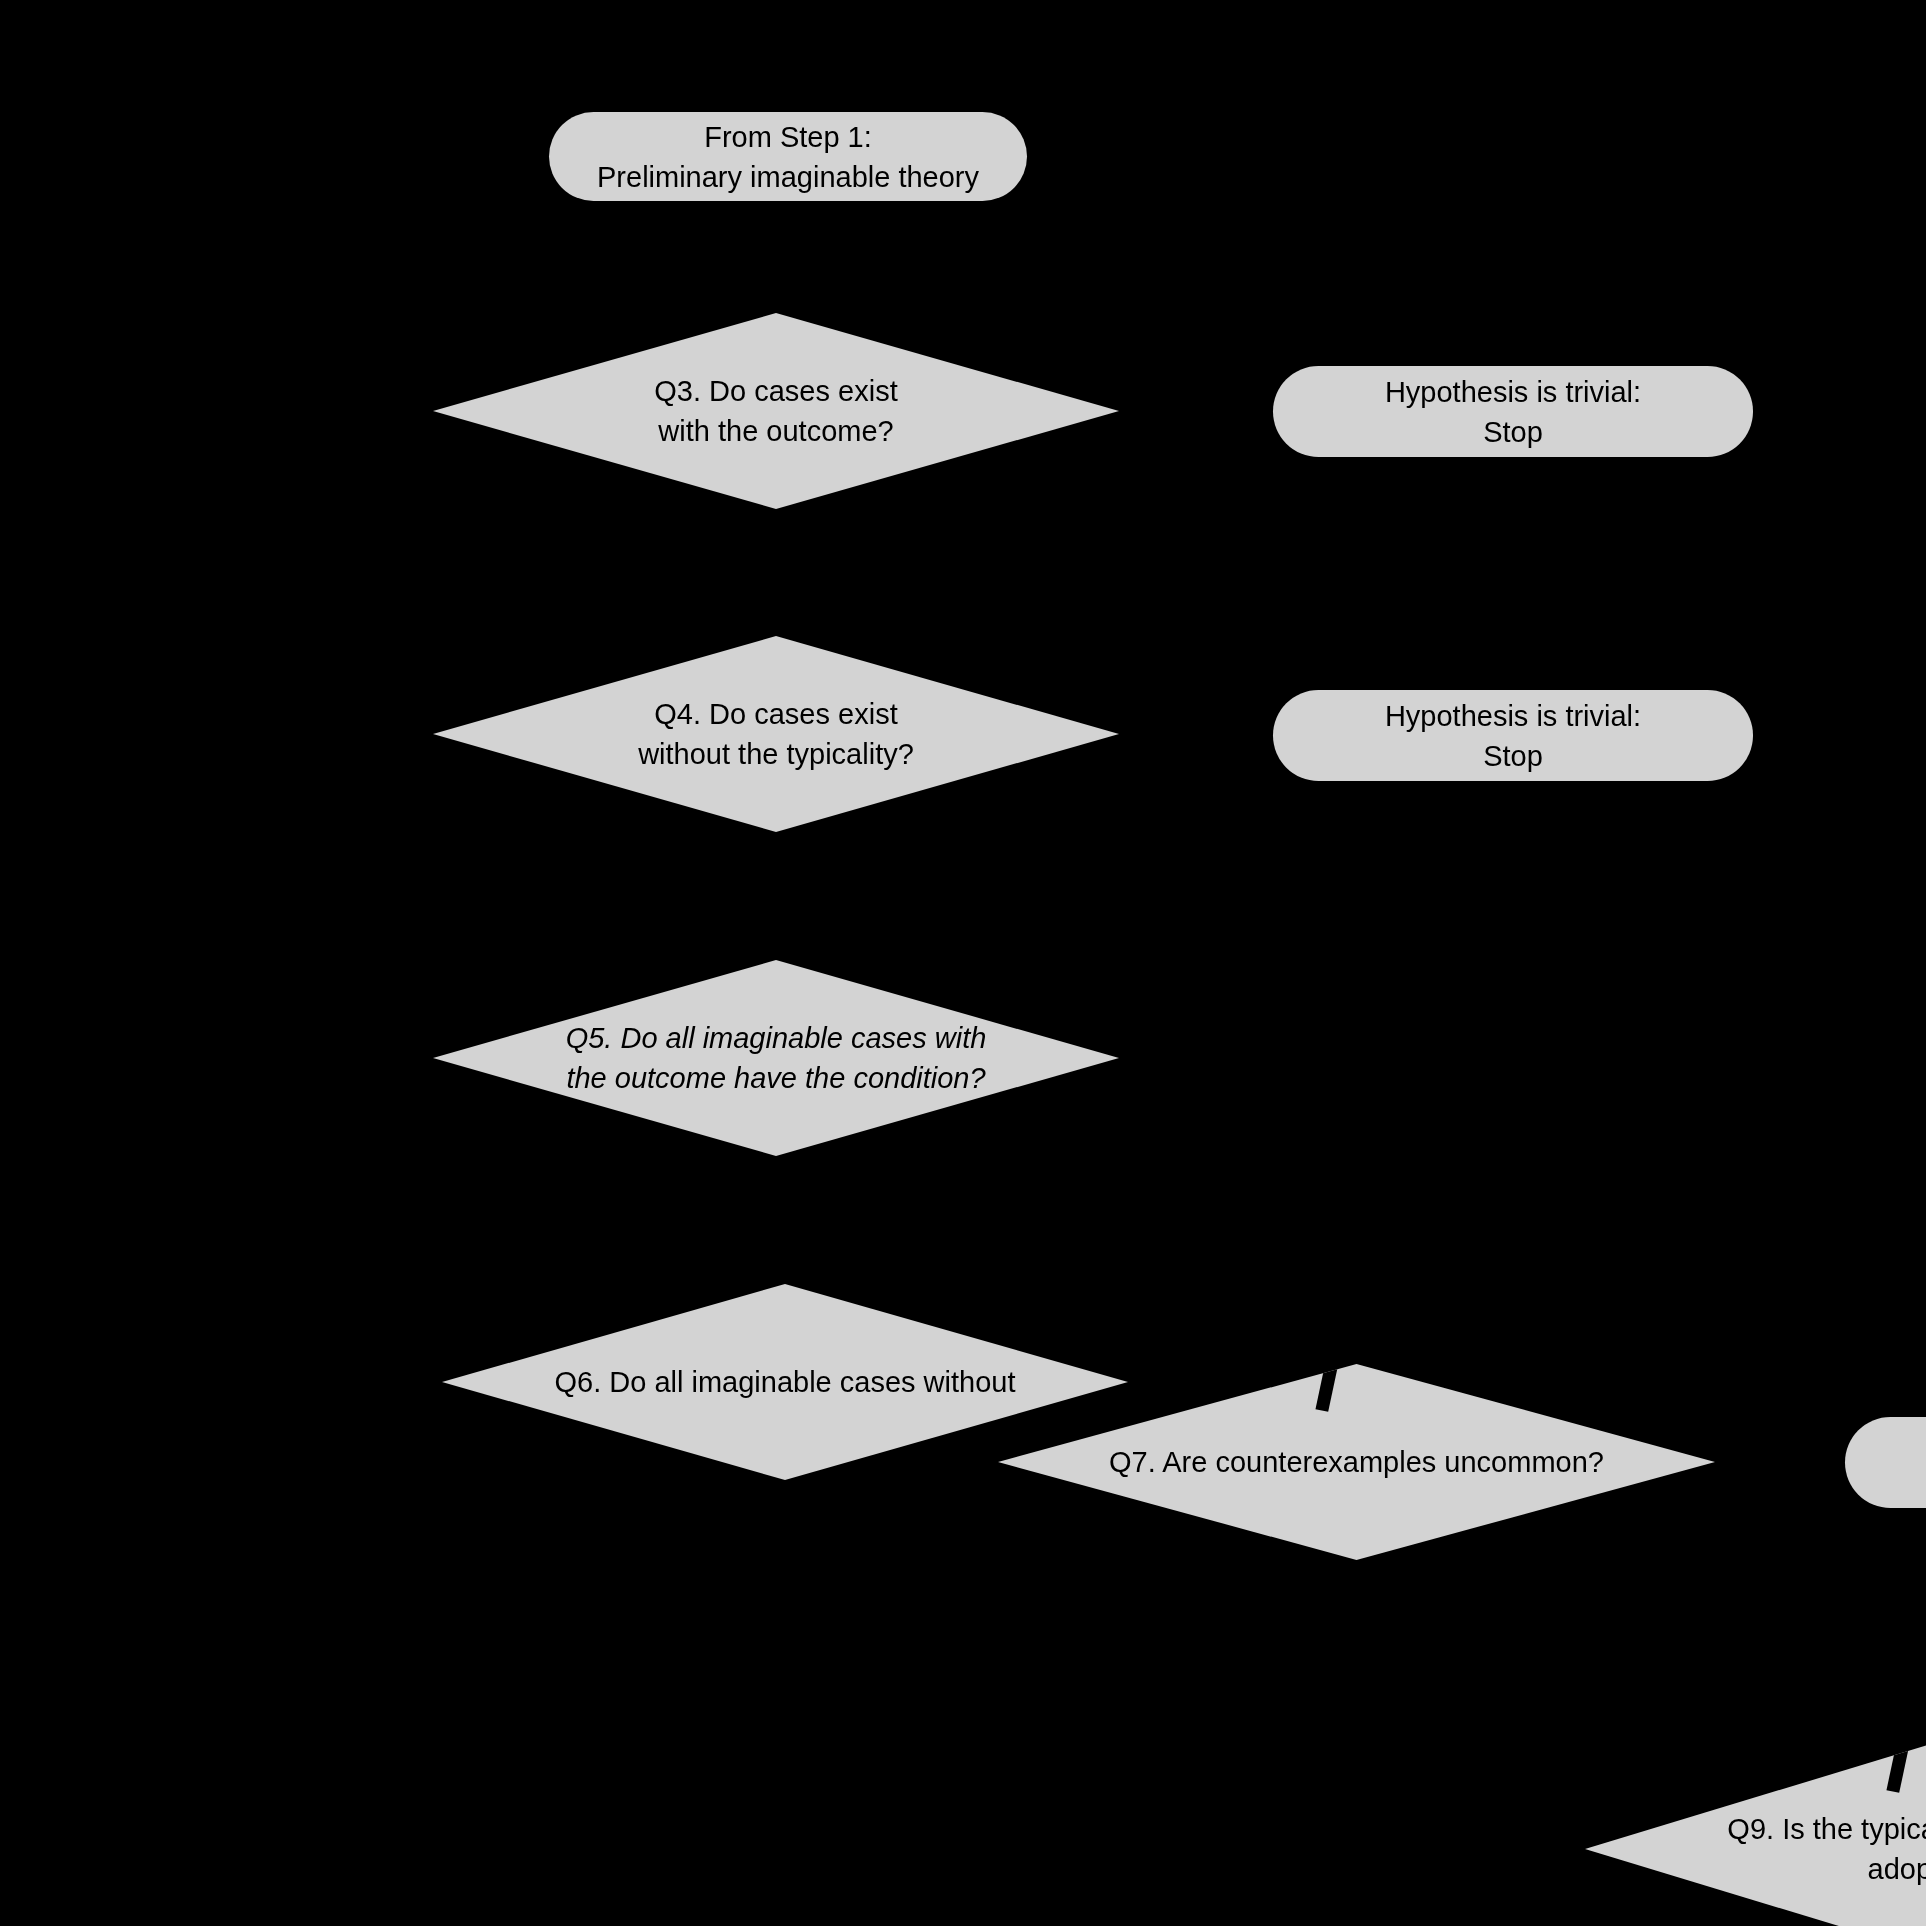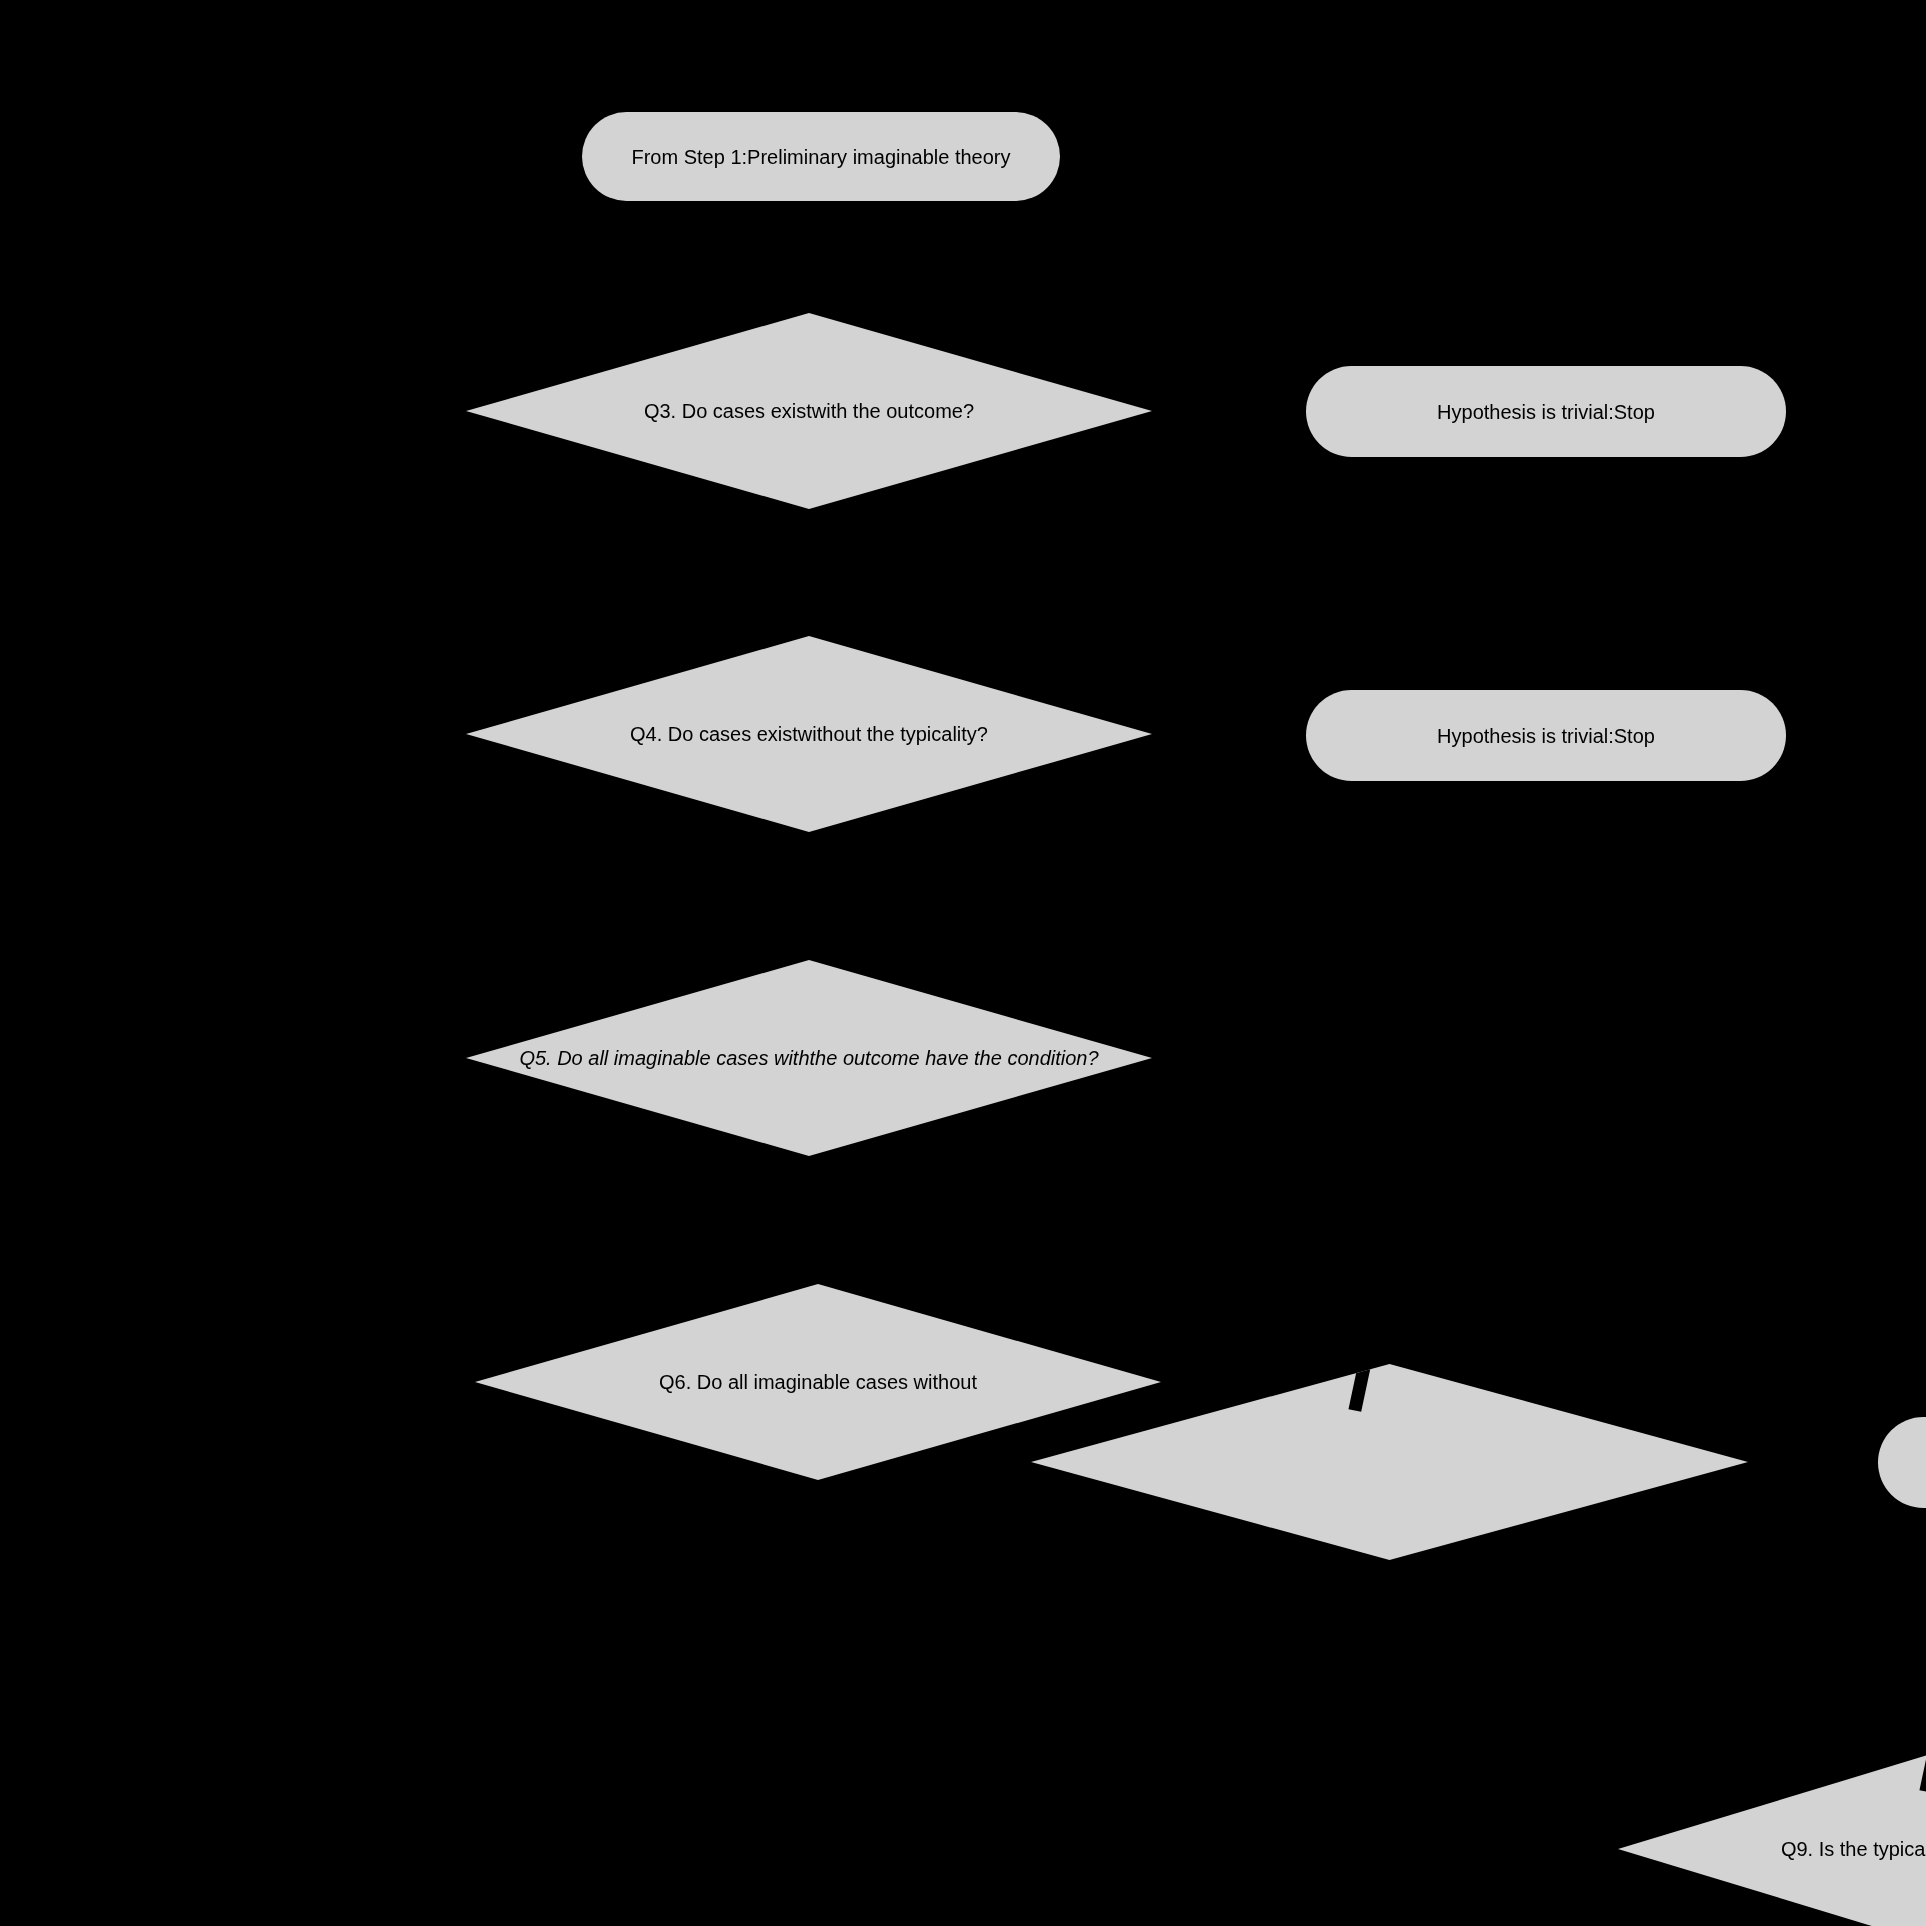--- a/index.html
+++ b/index.html
@@ -11,29 +11,28 @@
     position: relative;
     width: 2774px;
     height: 2311px;
     background: var(--bg, #000000);
     overflow: hidden;
     font-family: "Liberation Sans", sans-serif;
   }
   .node {
     position: absolute;
     display: flex;
-    flex-direction: row;
+    flex-direction: column;
     align-items: center;
     justify-content: center;
     text-align: center;
     background: var(--node-fill, #d3d3d3);
     color: var(--node-text, #000000);
-    font-size: 20px;
+    font-size: 29px;
     line-height: 40px;
-    margin-left: 33px;
   }
   .rounded {
     border-radius: 48px;
   }
   .diamond {
     clip-path: polygon(50% 0%, 100% 50%, 50% 100%, 0% 50%);
   }
   .ln {
     white-space: nowrap;
   }
@@ -82,20 +81,21 @@
     <span class="ln">Q5. Do all imaginable cases with</span>
     <span class="ln">the outcome have the condition?</span>
   </div>
 
   <div class="node diamond" style="left:442px; top:1284px; width:686px; height:196px;">
     <span class="ln">Q6. Do all imaginable cases without</span>
   </div>
 
   <div class="node diamond" style="left:998px; top:1364px; width:717px; height:196px;">
     <div class="notch"></div>
+    <span class="ln">Q7. Are counterexamples uncommon?</span>
   </div>
 
   <div class="node rounded" style="left:1845px; top:1417px; width:485px; height:91px;">
     
     
   </div>
 
 
   <div class="node diamond" style="left:1585px; top:1745px; width:686px; height:208px;">
     <div class="notch"></div>

